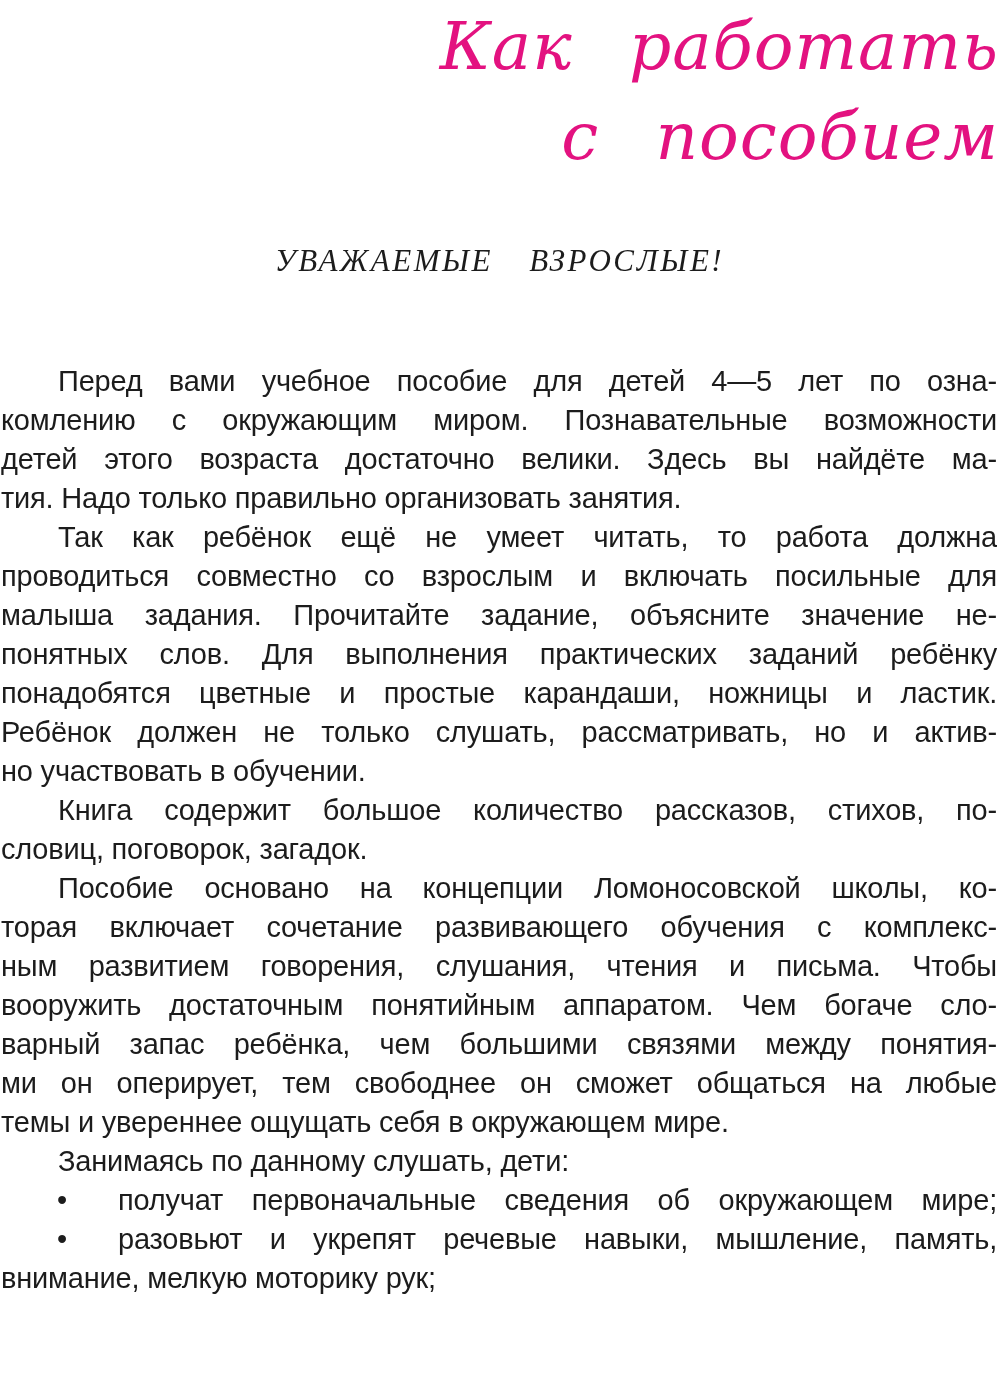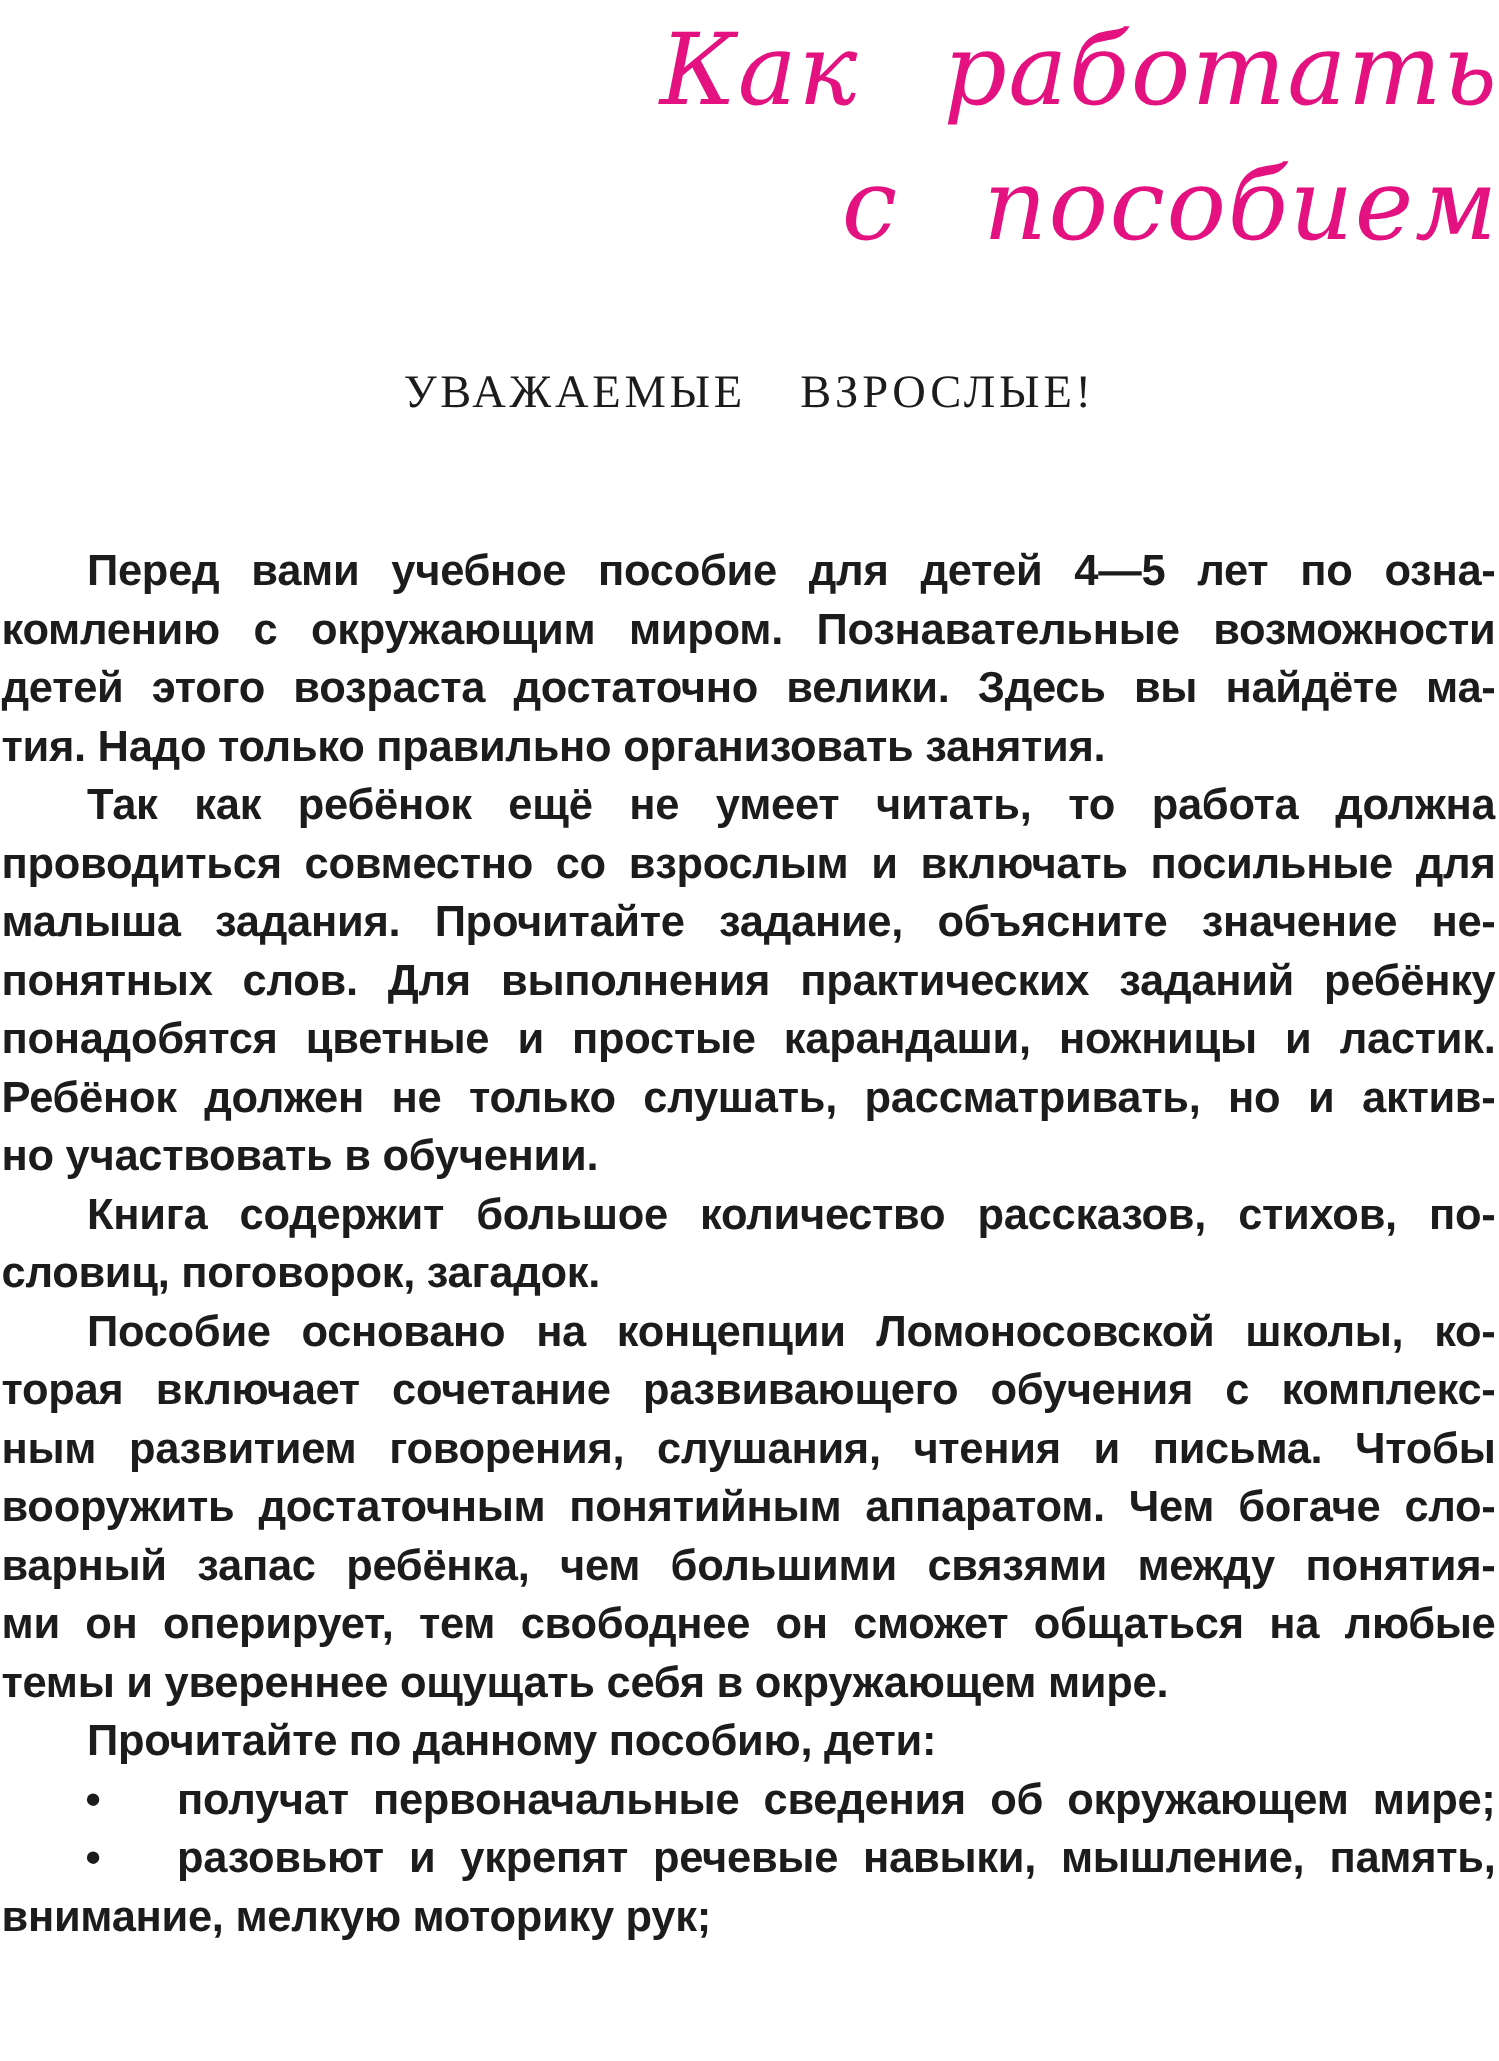--- a/index.html
+++ b/index.html
@@ -23,37 +23,37 @@
   }
 
   .subtitle {
     margin-top: 62px;
     text-align: center;
     font-family: "Liberation Serif", serif;
     font-size: 31px;
     line-height: 34px;
     letter-spacing: 2.5px;
     word-spacing: 26px;
+    font-style: italic;
   }
 
   .content {
     margin-top: 84px;
     padding: 0 2px 0 1px;
     font-size: 29px;
     line-height: 39px;
     letter-spacing: -0.2px;
   }
 
   .line {
     text-align: justify;
     text-align-last: justify;
     height: 39px;
     overflow: hidden;
     white-space: nowrap;
-    font-weight: bold;
   }
   .line.last { text-align-last: left; }
   .line.first { text-indent: 57px; }
 
   .bullet-marker {
     display: inline-block;
     width: 61px;
     margin-left: 56px;
     text-indent: 0;
   }
@@ -84,19 +84,19 @@
       <div class="line last">но участвовать в обучении.</div>
       <div class="line first">Книга содержит большое количество рассказов, стихов, по-</div>
       <div class="line last">словиц, поговорок, загадок.</div>
       <div class="line first">Пособие основано на концепции Ломоносовской школы, ко-</div>
       <div class="line">торая включает сочетание развивающего обучения с комплекс-</div>
       <div class="line">ным развитием говорения, слушания, чтения и письма. Чтобы</div>
       <div class="line">вооружить достаточным понятийным аппаратом. Чем богаче сло-</div>
       <div class="line">варный запас ребёнка, чем большими связями между понятия-</div>
       <div class="line">ми он оперирует, тем свободнее он сможет общаться на любые</div>
       <div class="line last">темы и увереннее ощущать себя в окружающем мире.</div>
-      <div class="line last first">Прочитайте по данному пособию, дети:</div>
+      <div class="line last first">Занимаясь по данному слушать, дети:</div>
       <div class="line"><span class="bullet-marker">•</span>получат первоначальные сведения об окружающем мире;</div>
       <div class="line"><span class="bullet-marker">•</span>разовьют и укрепят речевые навыки, мышление, память,</div>
       <div class="line last">внимание, мелкую моторику рук;</div>
     </div>
 
 </div>
 
 </body></html>

